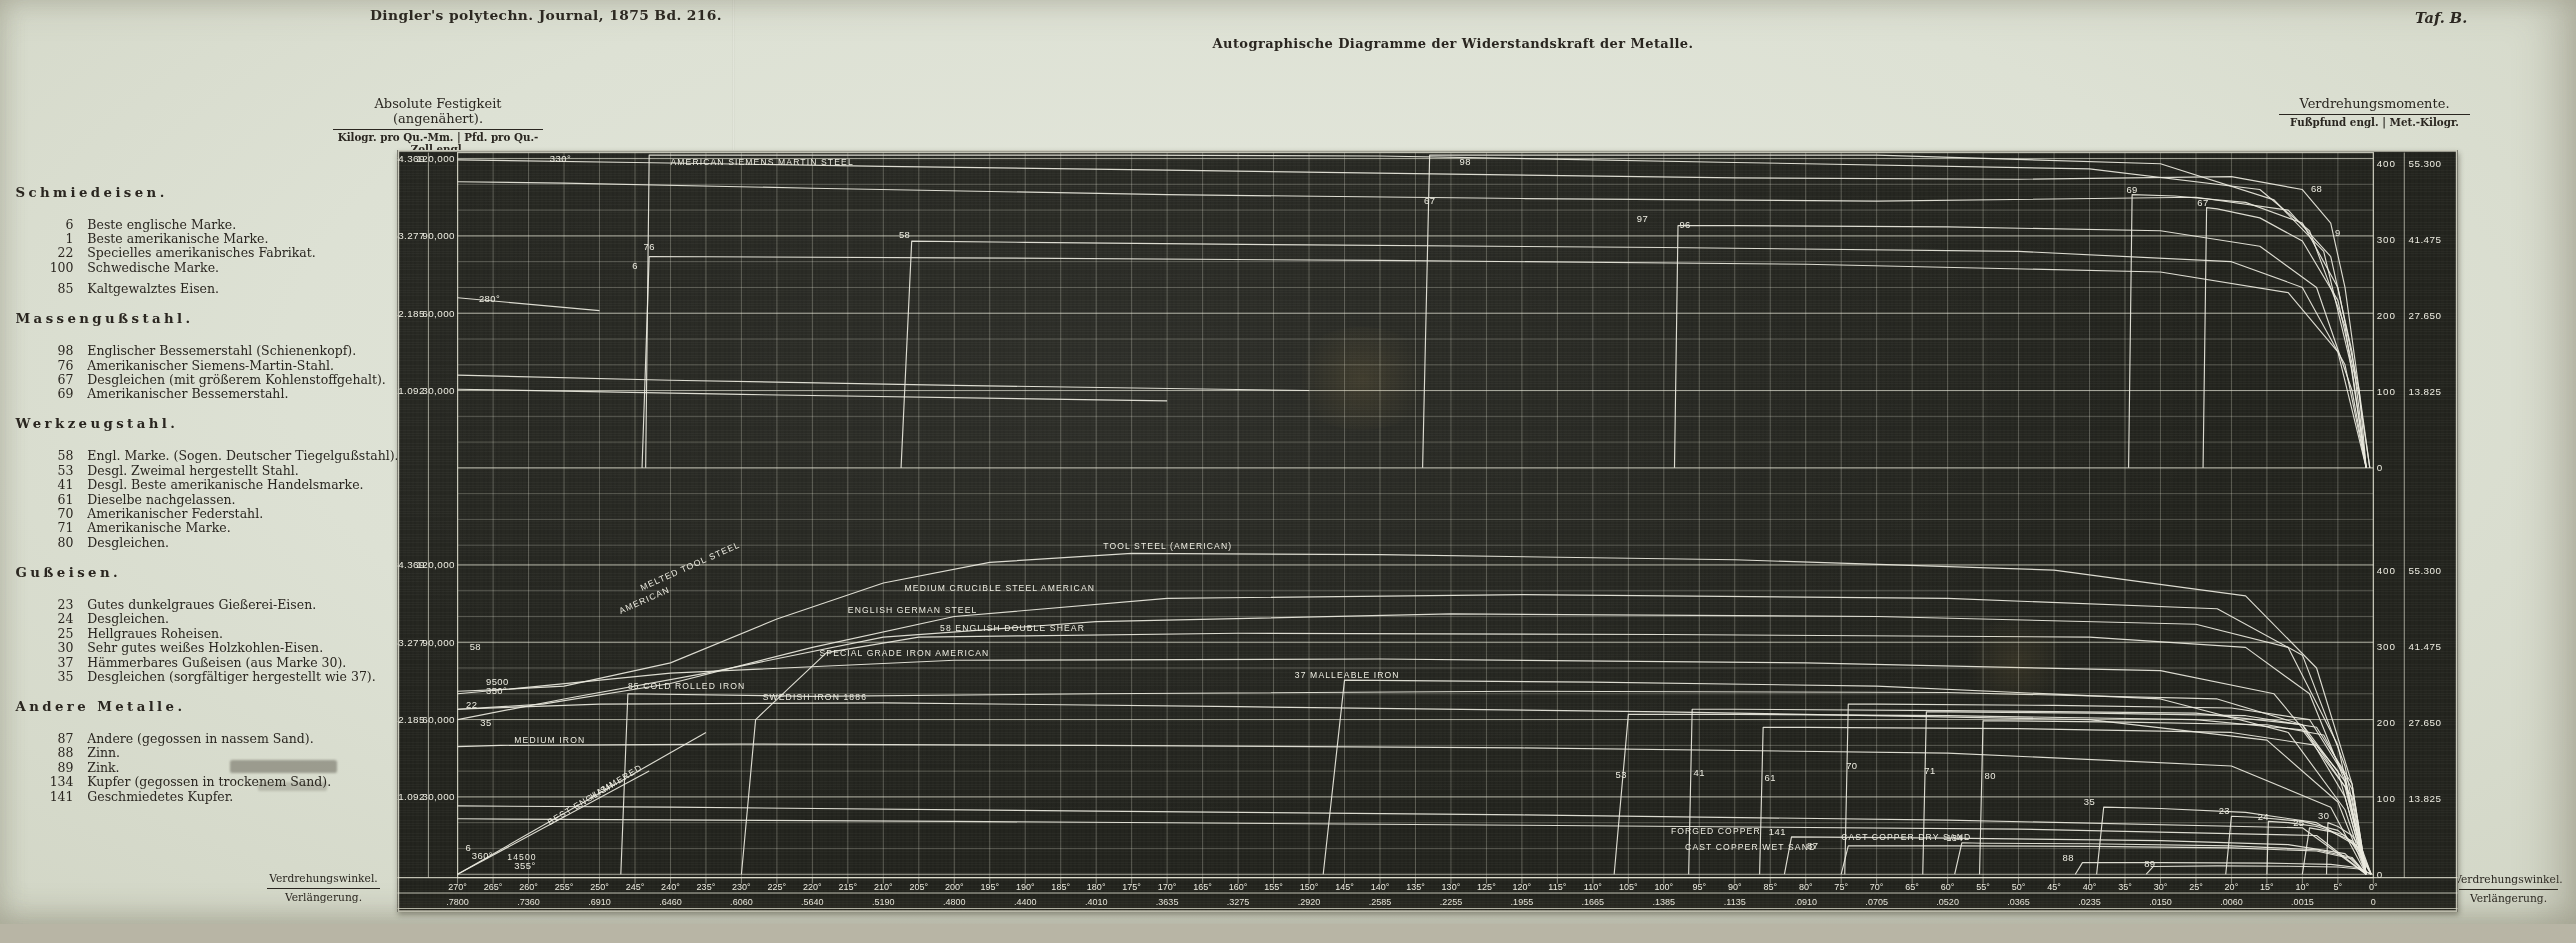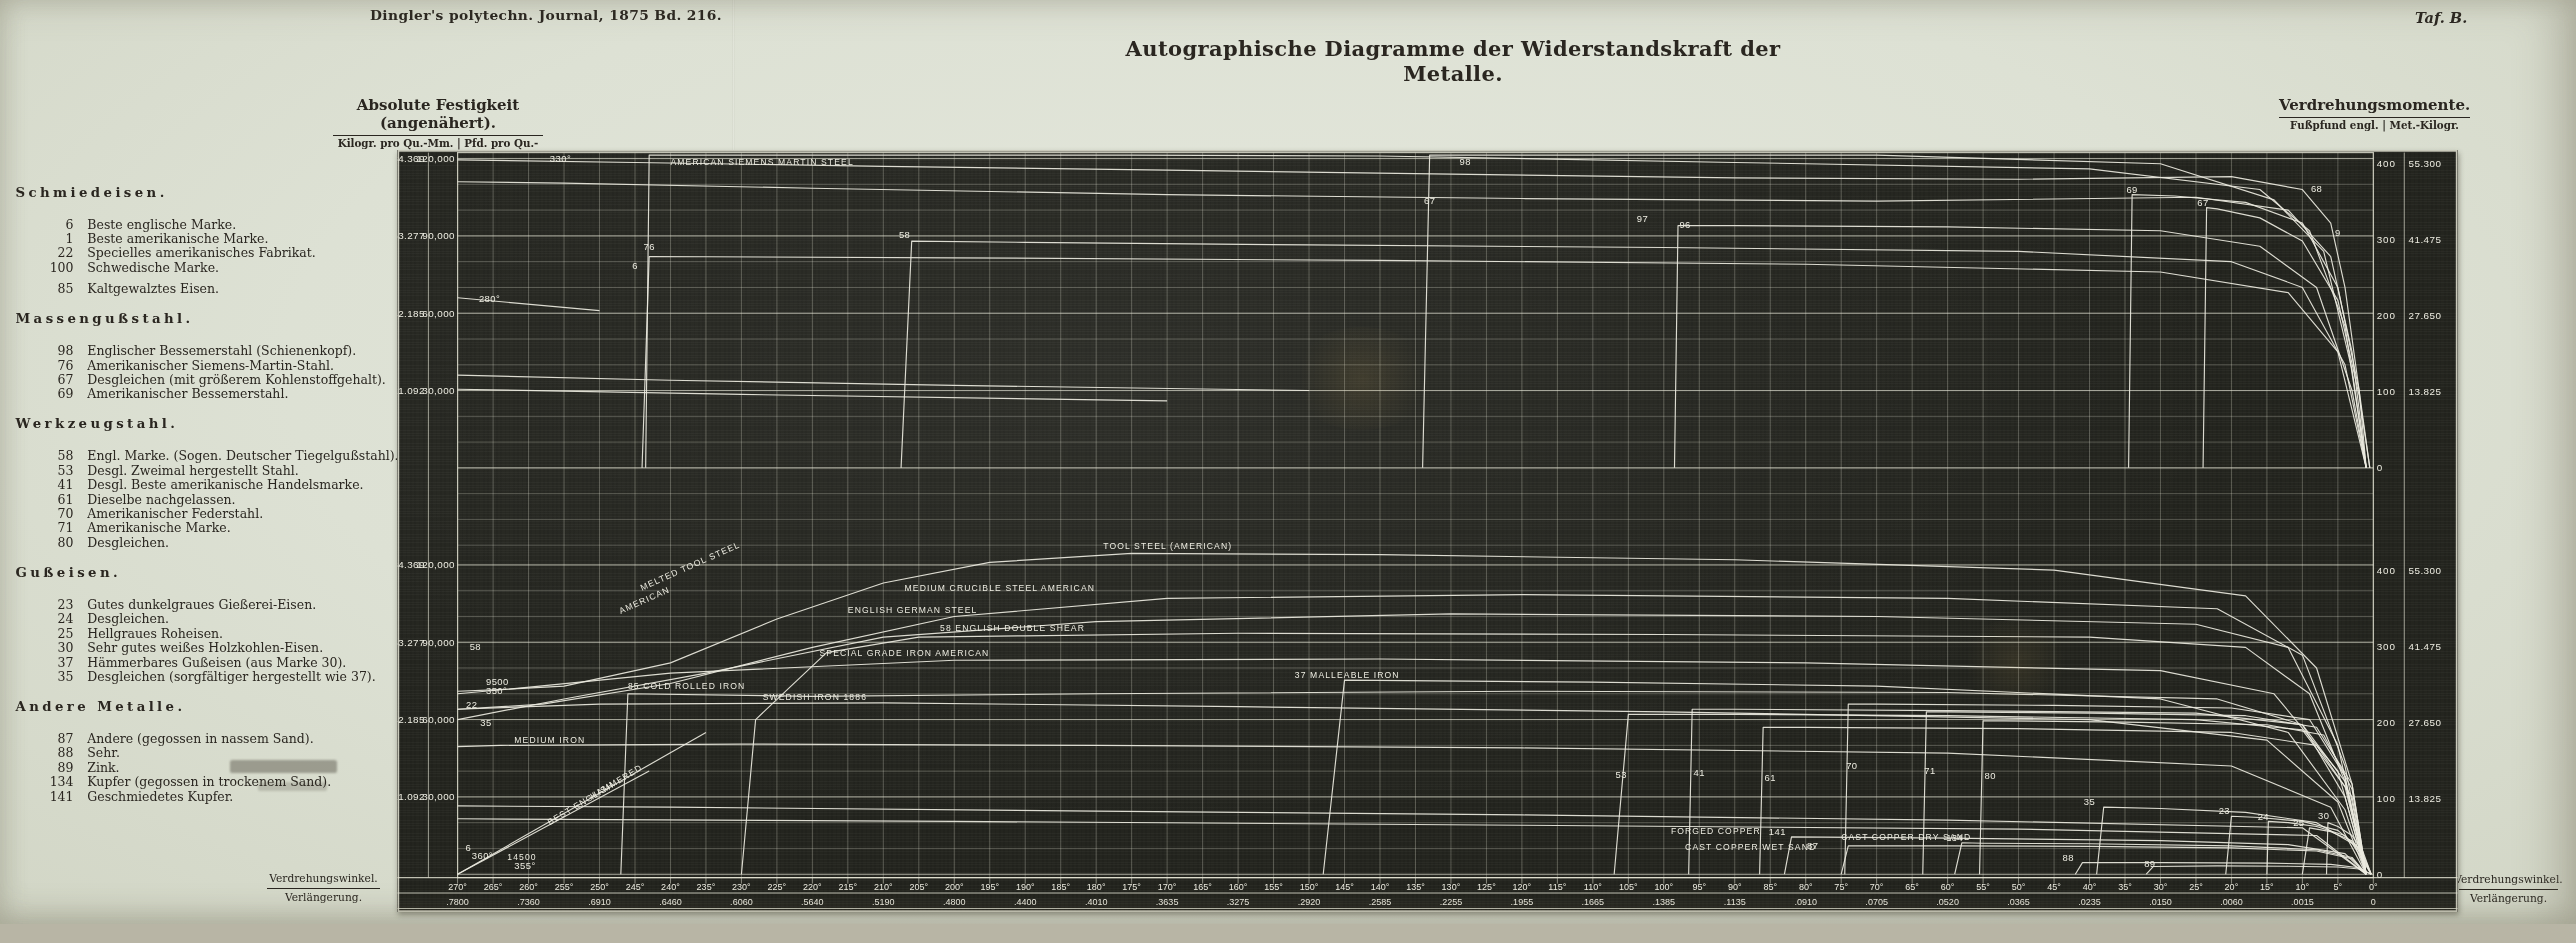--- a/index.html
+++ b/index.html
@@ -3,25 +3,25 @@
 <meta charset="utf-8">
 <style>
   html,body{margin:0;padding:0;background:#b8b5a5;}
   .page{position:relative;width:2576px;height:924px;background:
     radial-gradient(ellipse at 50% 40%, #e4e7dc 0%, #dde1d4 55%, #d2d6c6 100%);
     font-family:"DejaVu Serif", serif;color:#2a2620;overflow:hidden;}
   .page::after{content:"";position:absolute;inset:0;pointer-events:none;
     box-shadow:inset -24px 0 39px rgba(110,105,85,.28), inset 0 -10.3px 26px rgba(110,105,85,.18), inset 8.6px 0 21.5px rgba(110,105,85,.12);}
   .journal-header{position:absolute;left:370px;top:6.9px;font-size:13.8px;font-weight:bold;letter-spacing:0.4px;}
   .plate-label{position:absolute;left:2403px;top:8.6px;font-size:14.6px;font-style:italic;font-weight:bold;margin-left:12px;}
-  .main-title{position:absolute;left:1109px;top:36px;width:688px;text-align:center;font-size:21px;font-weight:bold;letter-spacing:0.4px;}
+  .main-title{position:absolute;left:1109px;top:36px;width:688px;text-align:center;font-size:13px;font-weight:bold;letter-spacing:0.4px;}
   .scale-header{position:absolute;text-align:center;}
   .scale-header.left{left:333px;top:96px;width:210px;}
   .scale-header.right{left:2279px;top:96px;width:191px;}
-  .sh-title{font-size:15px;font-weight:bold;}
+  .sh-title{font-size:13px;font-weight:normal;}
   .sh-rule{border-top:1.4px solid #2a2620;margin:2.6px 0 1.7px 0;}
   .sh-units{font-size:10.3px;font-weight:bold;}
   .legend{position:absolute;left:15.5px;top:170px;width:389px;}
   .leg-heading{text-align:left;font-size:13.3px;font-weight:bold;letter-spacing:3.4px;margin:14.6px 0 18px 0;}
   .leg-row{display:flex;align-items:baseline;line-height:14.4px;font-size:12.5px;}
   .leg-row.gap{margin-top:7px;}
   .leg-no{width:58px;text-align:right;flex:none;}
   .leg-label{padding-left:13.8px;}
   .corner{position:absolute;text-align:center;font-weight:normal;}
   .corner.bl{left:258px;top:872px;width:131px;}
@@ -156,21 +156,21 @@
         <span class="leg-no">35</span>
         <span class="leg-label">Desgleichen (sorgfältiger hergestellt wie 37).</span>
       </div>
       <div class="leg-heading">Andere Metalle.</div>
       <div class="leg-row">
         <span class="leg-no">87</span>
         <span class="leg-label">Andere (gegossen in nassem Sand).</span>
       </div>
       <div class="leg-row">
         <span class="leg-no">88</span>
-        <span class="leg-label">Sehr.</span>
+        <span class="leg-label">Zinn.</span>
       </div>
       <div class="leg-row">
         <span class="leg-no">89</span>
         <span class="leg-label">Zink.</span>
       </div>
       <div class="leg-row">
         <span class="leg-no">134</span>
         <span class="leg-label">Kupfer (gegossen in trockenem Sand).</span>
       </div>
       <div class="leg-row">

